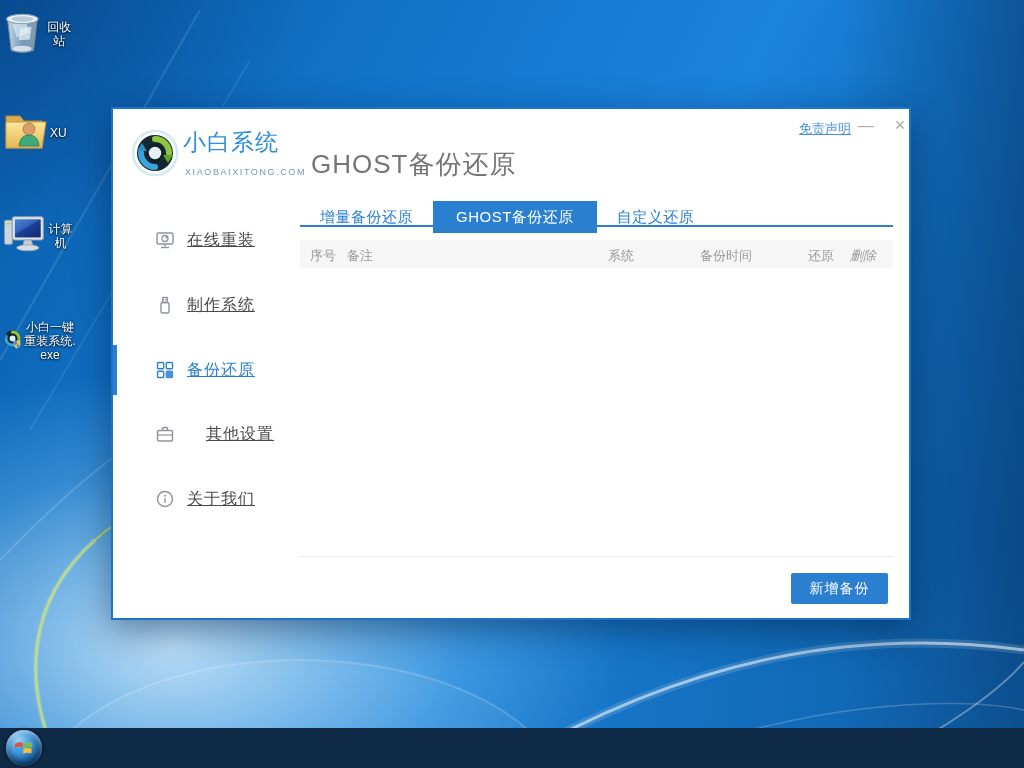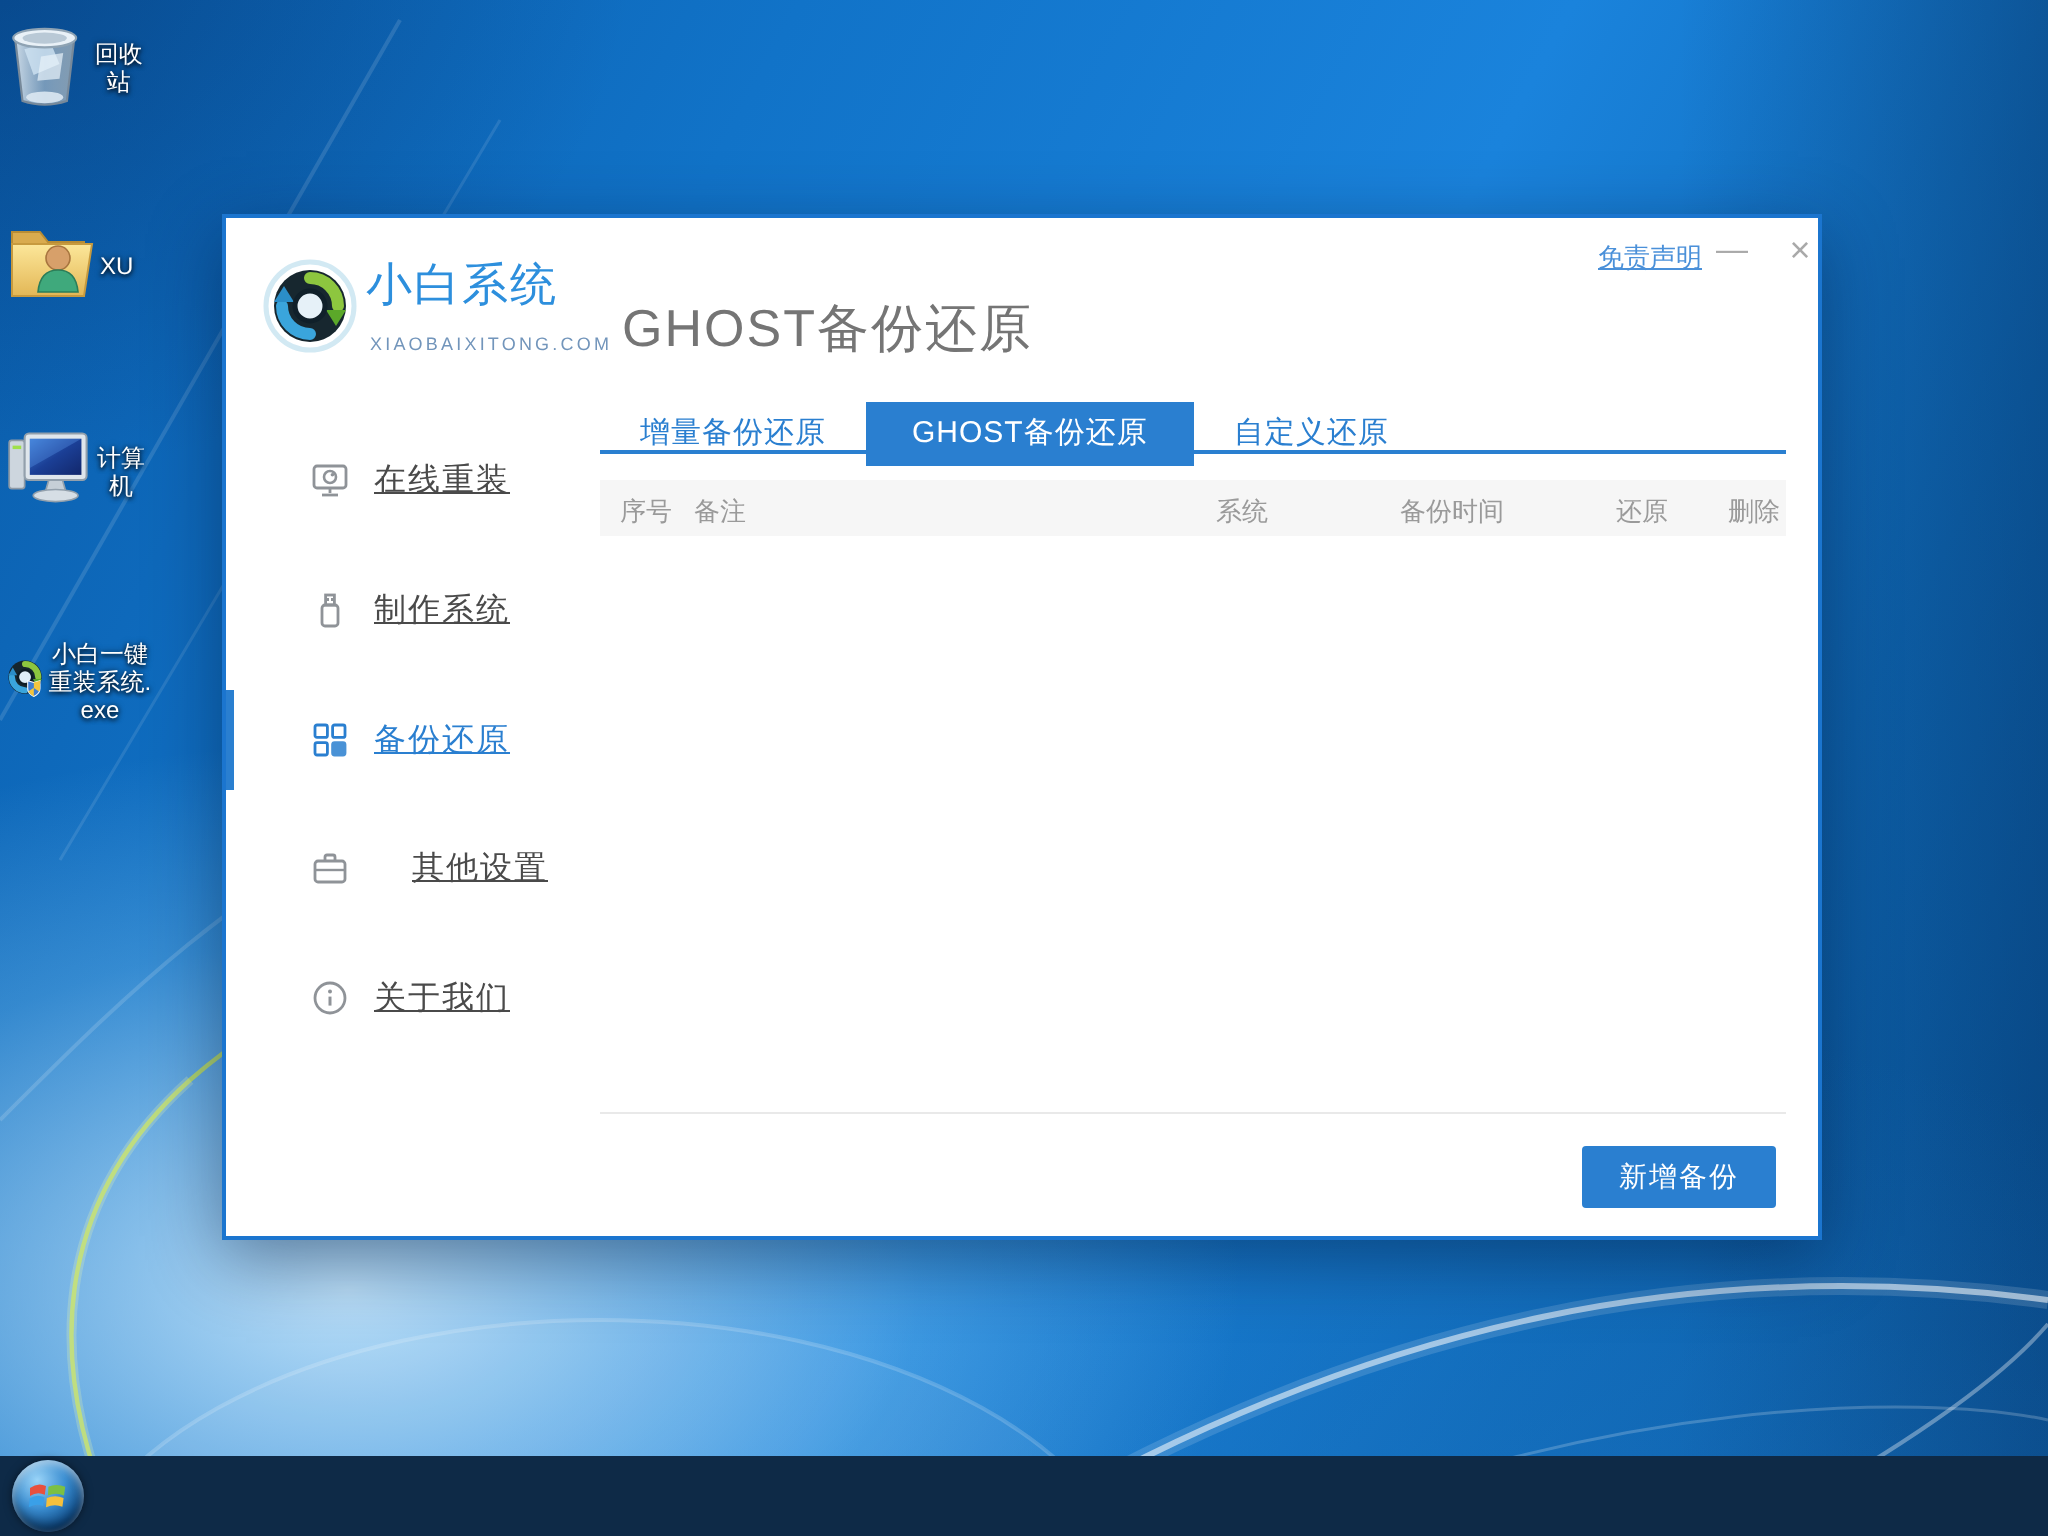--- a/index.html
+++ b/index.html
@@ -37,21 +37,21 @@
   .side-item.active .lbl { color:#2a7fd0; }
   .side-bar-indicator { position:absolute; left:0; top:236px; width:4px; height:50px; background:#2a7fd0; }
 
   .tabs { position:absolute; left:187px; top:92px; height:32px; display:flex; }
   .tab { height:32px; line-height:32px; padding:0 20px; font-size:15px; color:#2a7fd0; cursor:pointer; letter-spacing:.5px; }
   .tab.active { background:#2a7fd0; color:#fff; padding:0 23px; }
   .tab-underline { position:absolute; left:187px; top:116px; width:593px; height:2px; background:#2a7fd0; }
 
   .thead { position:absolute; left:187px; top:131px; width:593px; height:28px; background:#f6f6f6; }
   .thead span { position:absolute; top:7px; font-size:13px; color:#9a9a9a; }
-  .th0{left:10px;} .th1{left:47px;} .th2{left:260px;margin-left:48px;} .th3{left:400px;} .th4{left:508px;} .th5{left:564px;}
+  .th0{left:10px;} .th1{left:47px;} .th2{left:260px;margin-left:48px;} .th3{left:400px;} .th4{left:508px;} .th5{left:550px;font-style:italic;}
 
   .tbody { position:absolute; left:187px; top:159px; width:593px; height:280px; background:#fff; }
   .footer-divider { position:absolute; left:187px; top:447px; width:593px; height:1px; background:#e9e9e9; }
   .add-btn { position:absolute; left:678px; top:464px; width:97px; height:31px; background:#2a7fd0; color:#fff;
              font-size:14px; border:none; border-radius:2px; cursor:pointer; letter-spacing:1px; }
 
   
   .taskbar { position:absolute; left:0; top:728px; width:1024px; height:40px;
     background:linear-gradient(180deg,#9fc6e8 0,#3f72a0 2px,#1d4368 6px,#1332526 30%,#102c4c 42%,#0b2340 65%,#133154 100%);
     background-color:#0e2a47; }

